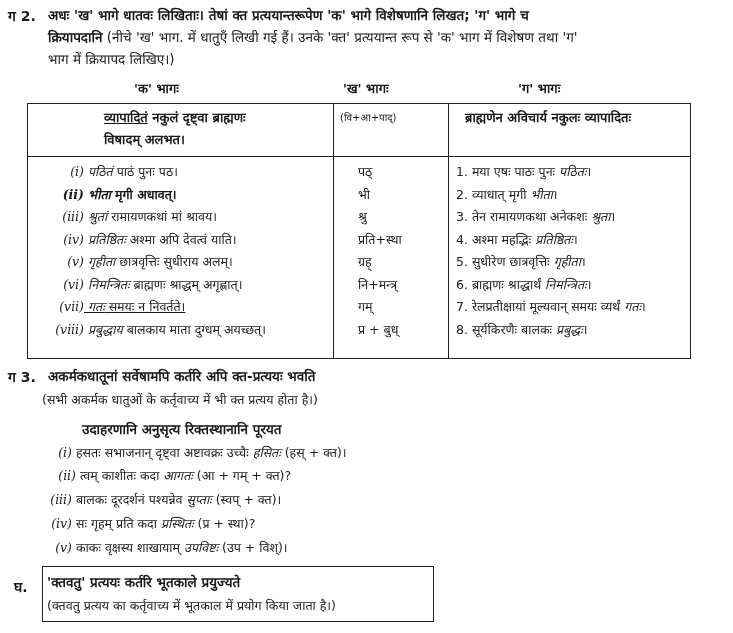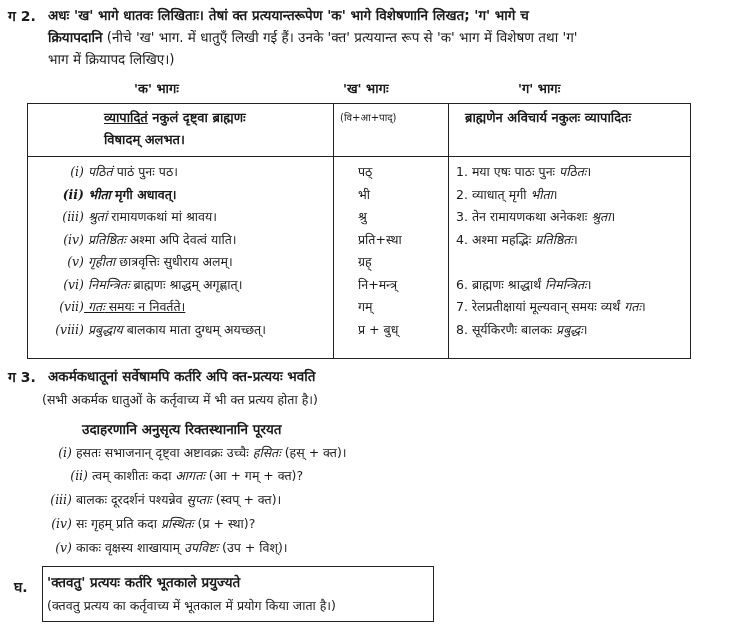--- a/index.html
+++ b/index.html
@@ -69,32 +69,33 @@
   <div class="cell" style="left:330px; top:124.5px;">प्रति+स्था</div>
   <div class="cell" style="left:330px; top:147px;">ग्रह्</div>
   <div class="cell" style="left:330px; top:169.5px;">नि+मन्त्र्</div>
   <div class="cell" style="left:330px; top:192px;">गम्</div>
   <div class="cell" style="left:330px; top:214.5px;">प्र + बुध्</div>
 
   <div class="cell" style="left:428px; top:57px;"><span>1. मया एषः पाठः पुनः </span><span class="i">पठितः</span><span>।</span></div>
   <div class="cell" style="left:428px; top:79.5px;"><span>2. व्याधात् मृगी </span><span class="i">भीता</span><span>।</span></div>
   <div class="cell" style="left:428px; top:102px;"><span>3. तेन रामायणकथा अनेकशः </span><span class="i">श्रुता</span><span>।</span></div>
   <div class="cell" style="left:428px; top:124.5px;"><span>4. अश्मा महद्भिः </span><span class="i">प्रतिष्ठितः</span><span>।</span></div>
+  <div class="cell" style="left:428px; top:147px;"><span>5. सुधीरेण छात्रवृत्तिः </span><span class="i">गृहीता</span><span>।</span></div>
   <div class="cell" style="left:428px; top:169.5px;"><span>6. ब्राह्मणः श्राद्धार्थं </span><span class="i">निमन्त्रितः</span><span>।</span></div>
   <div class="cell" style="left:428px; top:192px;"><span>7. रेलप्रतीक्षायां मूल्यवान् समयः व्यर्थं </span><span class="i">गतः</span><span>।</span></div>
   <div class="cell" style="left:428px; top:214.5px;text-align:right;"><span>8. सूर्यकिरणैः बालकः </span><span class="i">प्रबुद्धः</span><span>।</span></div>
 </div>
 
 <div class="abs n" style="left:8px; top:367px;">ग 3.</div>
 <div class="abs hdr b" style="left:48px; top:365px;">अकर्मकधातूनां सर्वेषामपि कर्तरि अपि क्त-प्रत्ययः भवति</div>
 <div class="abs sub" style="left:42px; top:389px;">(सभी अकर्मक धातुओं के कर्तृवाच्य में भी क्त प्रत्यय होता है।)</div>
 <div class="abs hdr b" style="left:82px; top:418px;">उदाहरणानि अनुसृत्य रिक्तस्थानानि पूरयत</div>
 
 <div class="abs sub" style="left:50px; top:442px;"><span class="rn" style="width:22px;">(i)</span> <span>हसतः सभाजनान् दृष्ट्वा अष्टावक्रः उच्चैः </span><span class="i">हसितः</span><span> (हस् + क्त)।</span></div>
-<div class="abs sub" style="left:66px; top:465px;"><span class="rn" style="width:22px;">(ii)</span> <span>त्वम् काशीतः कदा </span><span class="i">आगतः</span><span> (आ + गम् + क्त)?</span></div>
+<div class="abs sub" style="left:54px; top:465px;"><span class="rn" style="width:22px;">(ii)</span> <span>त्वम् काशीतः कदा </span><span class="i">आगतः</span><span> (आ + गम् + क्त)?</span></div>
 <div class="abs sub" style="left:44px; top:489px;"><span class="rn" style="width:28px;">(iii)</span> <span>बालकः दूरदर्शनं पश्यन्नेव </span><span class="i">सुप्ताः</span><span> (स्वप् + क्त)।</span></div>
 <div class="abs sub" style="left:44px; top:513px;"><span class="rn" style="width:28px;">(iv)</span> <span>सः गृहम् प्रति कदा </span><span class="i">प्रस्थितः</span><span> (प्र + स्था)?</span></div>
 <div class="abs sub" style="left:50px; top:537px;"><span class="rn" style="width:22px;">(v)</span> <span>काकः वृक्षस्य शाखायाम् </span><span class="i">उपविष्टः</span><span> (उप + विश्)।</span></div>
 
 <div class="abs n" style="left:14px; top:577px;">घ.</div>
 <div class="box">
   <div class="abs hdr b" style="left:4px; top:4px;">'क्तवतु' प्रत्ययः कर्तरि भूतकाले प्रयुज्यते</div>
   <div class="abs sub" style="left:4px; top:28px;">(क्तवतु प्रत्यय का कर्तृवाच्य में भूतकाल में प्रयोग किया जाता है।)</div>
 </div>
 

